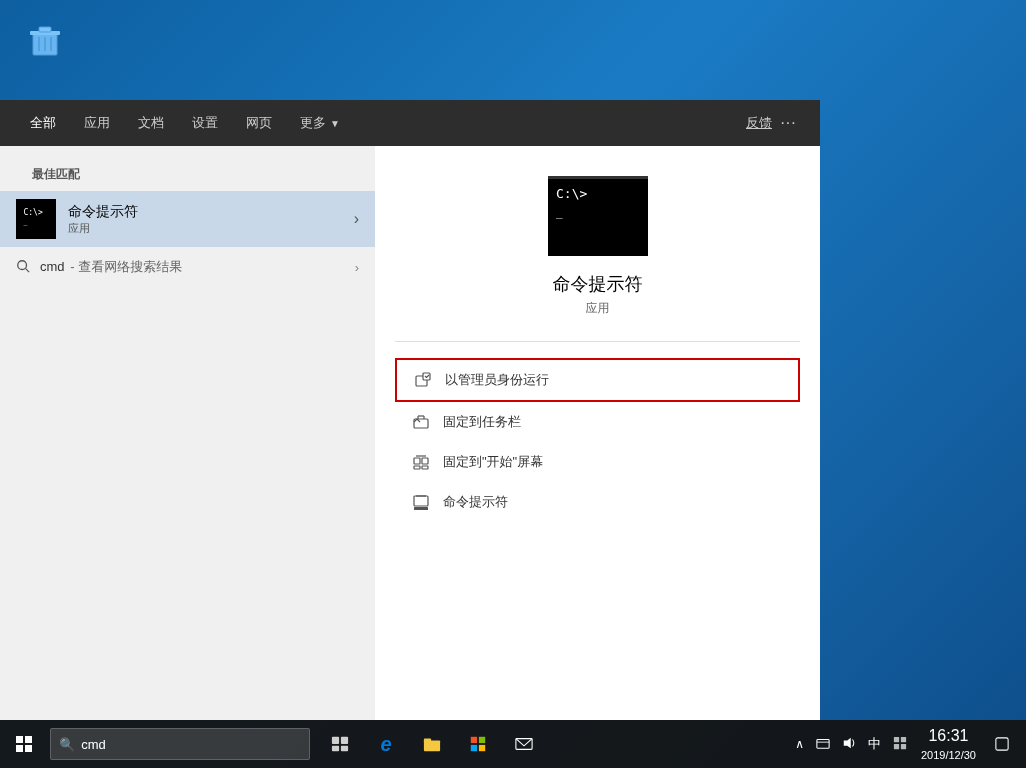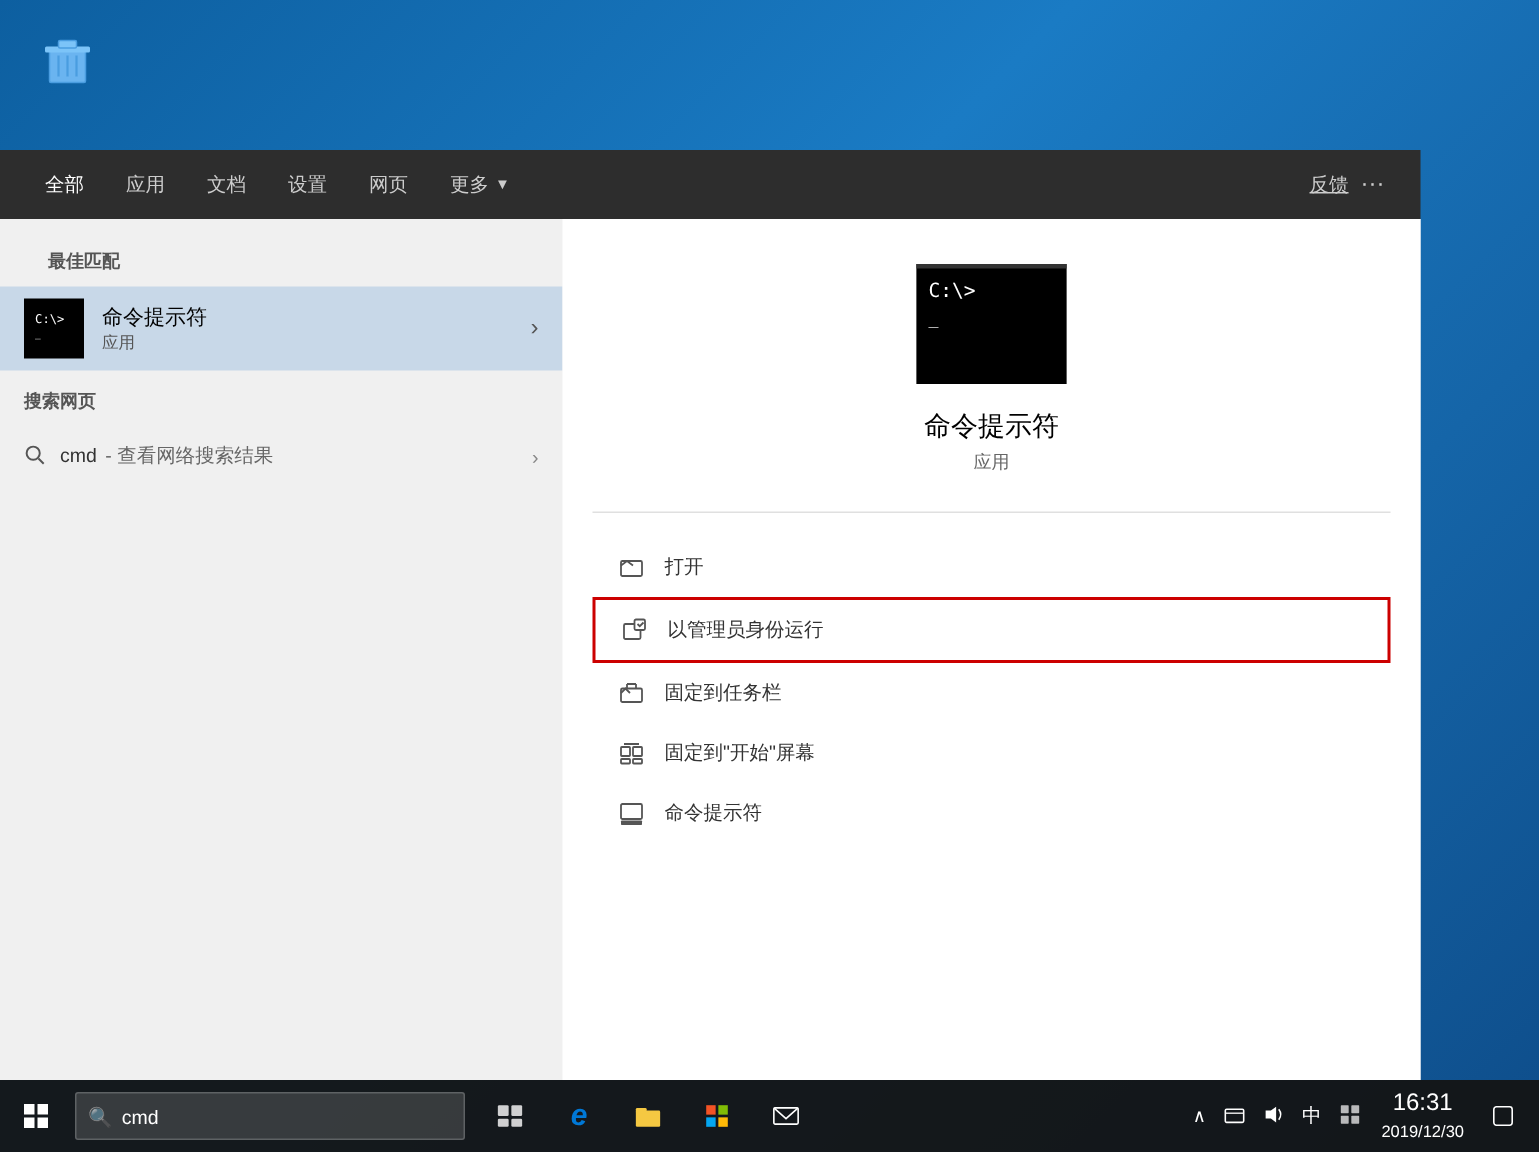--- a/index.html
+++ b/index.html
@@ -165,21 +165,21 @@
       align-items: center;
       justify-content: center;
       cursor: pointer;
     }
 
     
     .start-menu {
       position: absolute;
       bottom: 48px;
       left: 0;
-      width: 947px;
+      width: 820px;
       height: 620px;
       display: flex;
       flex-direction: column;
       z-index: 200;
     }
 
     
     .search-filter-bar {
       background: #2d2d2d;
       height: 46px;
@@ -489,21 +489,20 @@
               <text x="6" y="26" fill="white" font-size="7" font-family="monospace">_</text>
             </svg>
           </div>
           <div class="best-match-info">
             <div class="best-match-name">命令提示符</div>
             <div class="best-match-type">应用</div>
           </div>
           <div class="best-match-arrow">›</div>
         </div>
 
-        <div class="search-web-title">搜索网页</div>
         <div class="web-search-item">
           <div class="web-search-icon">
             <svg viewBox="0 0 16 16" width="14" height="14">
               <circle cx="7" cy="7" r="5" fill="none" stroke="#555" stroke-width="1.5"></circle>
               <line x1="11" y1="11" x2="15" y2="15" stroke="#555" stroke-width="1.5"></line>
             </svg>
           </div>
           <div class="web-search-text">
             <span>cmd</span>
             <span style="color:#666; margin-left:2px;">- 查看网络搜索结果</span>
@@ -520,29 +519,20 @@
             <text x="8" y="40" fill="white" font-size="11" font-family="monospace">_</text>
           </svg>
         </div>
         <div class="app-preview-name">命令提示符</div>
         <div class="app-preview-type">应用</div>
 
         <div class="preview-divider"></div>
 
         <div class="action-list">
 
-          <div class="action-item">
-            <div class="action-icon">
-              <svg viewBox="0 0 16 16" width="16" height="16">
-                <rect x="1" y="4" width="14" height="10" rx="1" fill="none" stroke="#555" stroke-width="1.2"></rect>
-                <path d="M1 7 L5 4 L9 7" fill="none" stroke="#555" stroke-width="1.2"></path>
-              </svg>
-            </div>
-            <span>打开</span>
-          </div>
 
           <div class="action-item highlighted">
             <div class="action-icon">
               <svg viewBox="0 0 16 16" width="16" height="16">
                 <rect x="1" y="4" width="11" height="10" rx="1" fill="none" stroke="#555" stroke-width="1.2"></rect>
                 <rect x="8" y="1" width="7" height="7" rx="1" fill="white" stroke="#555" stroke-width="1.2"></rect>
                 <path d="M10 4 L11.5 5.5 L14 3" fill="none" stroke="#555" stroke-width="1.2"></path>
               </svg>
             </div>
             <span>以管理员身份运行</span>

